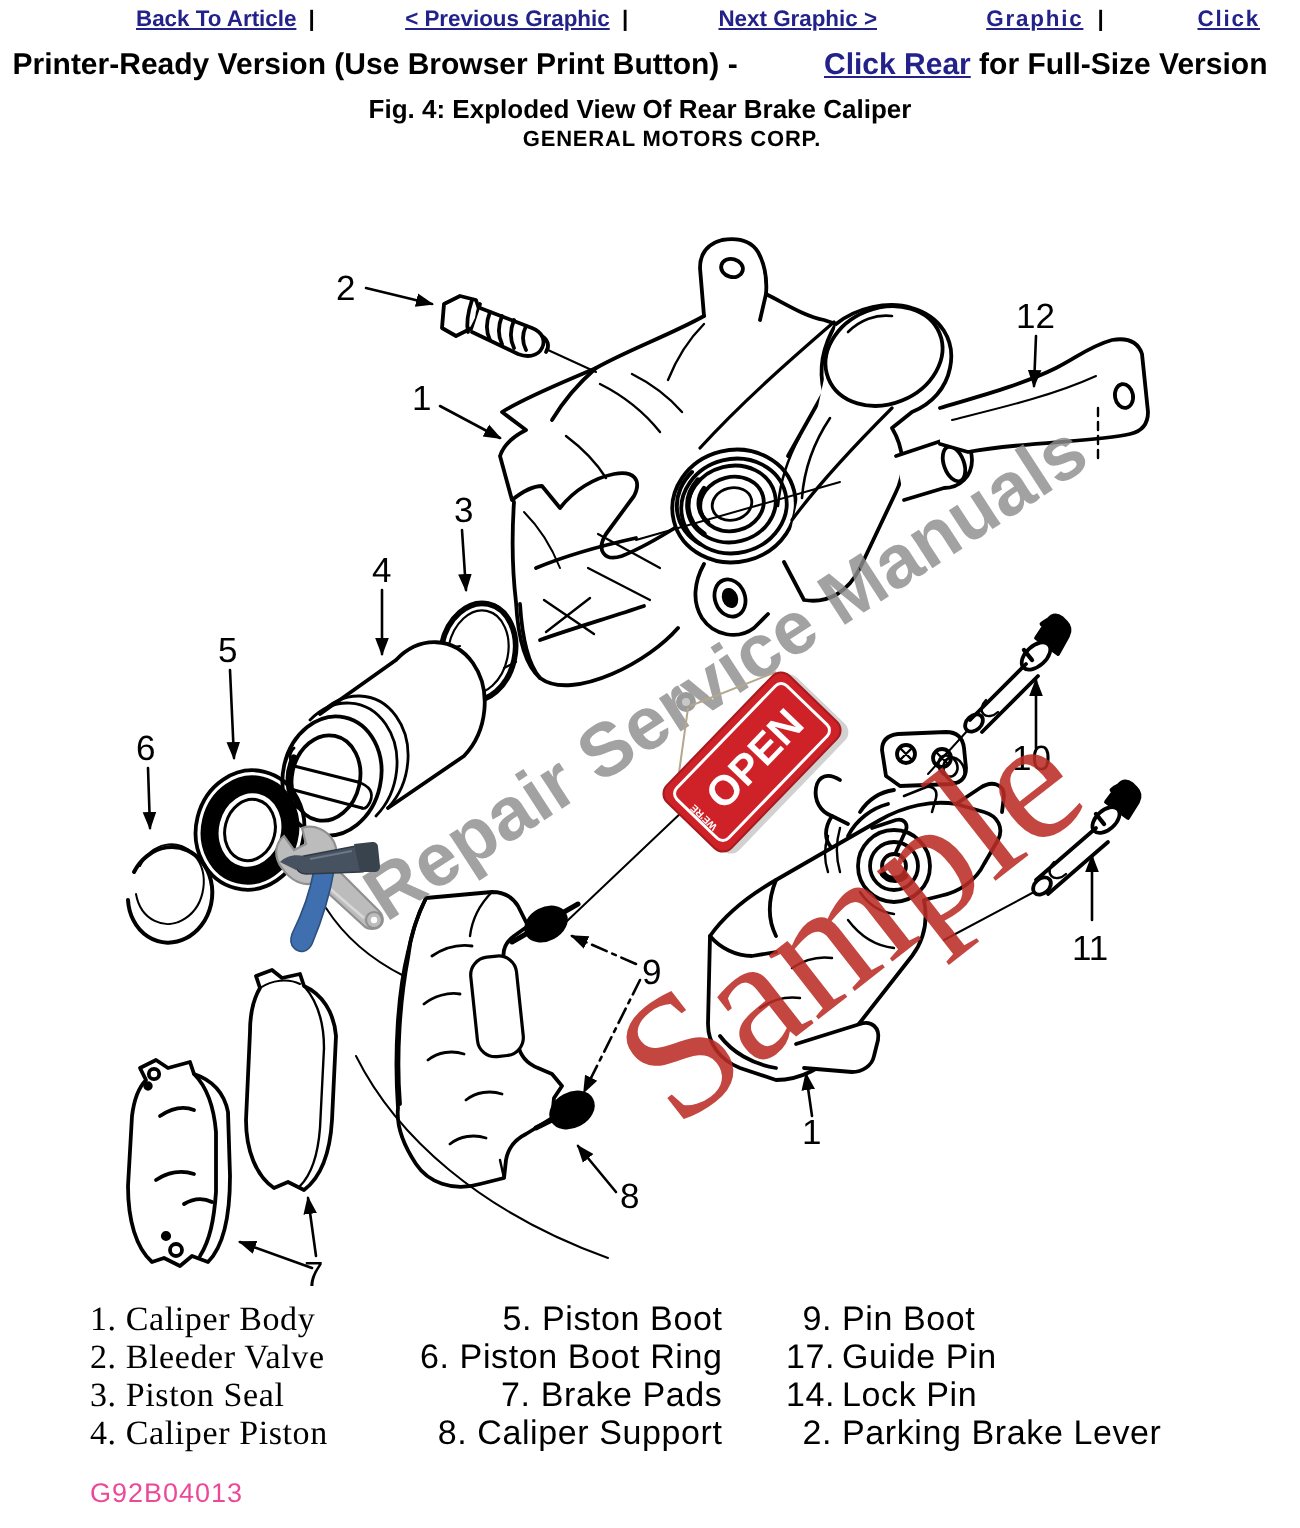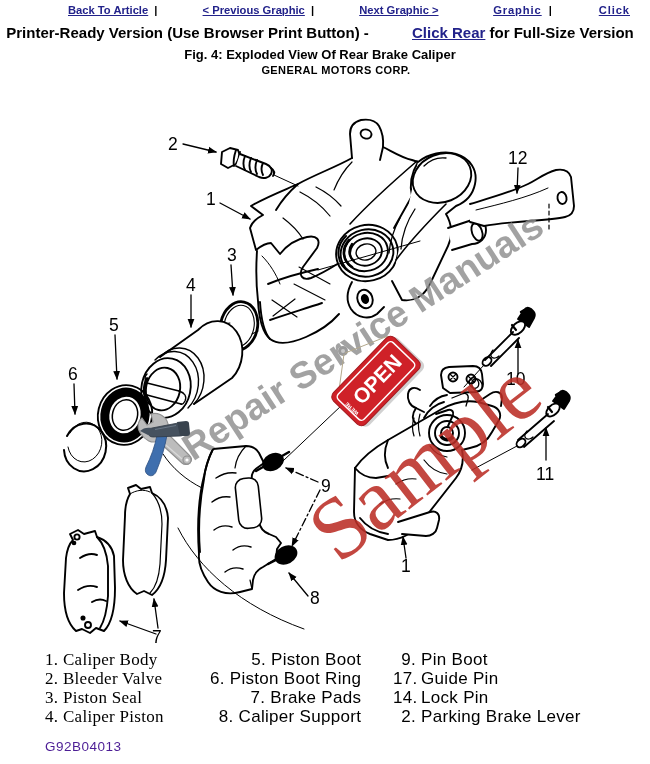--- a/index.html
+++ b/index.html
@@ -12,21 +12,21 @@
 #line2{position:absolute;top:24px;left:0;width:640px;text-align:center;font-size:15px;font-weight:bold;color:#000;}
 #line3{position:absolute;top:47px;left:0;width:640px;text-align:center;font-size:13px;font-weight:bold;color:#000;}
 #line4{position:absolute;top:64px;left:16px;width:640px;text-align:center;font-size:11px;font-weight:bold;color:#000;letter-spacing:0.4px;}
 #diag{position:absolute;top:88px;left:0;}
 #plist{position:absolute;top:650px;left:0;width:650px;font-size:17px;color:#000;letter-spacing:0.3px;}
 #plist .col{position:absolute;top:0;white-space:nowrap;line-height:19px;}
 #c1{left:45px;font-family:Liberation Serif, serif;}
 #c2{left:210px;text-align:right;}
 #c3{left:393px;}
 #c3 .n{display:inline-block;width:23px;text-align:right;}
-#gcode{position:absolute;top:739px;left:45px;font-size:13.5px;color:#4c1d95;letter-spacing:0.5px;}
+#gcode{position:absolute;top:739px;left:45px;font-size:13.5px;color:#ec4899;letter-spacing:0.5px;}
 </style>
 </head>
 <body>
 <div id="topbar">
   <span class="l"><span class="lnk">Back To Article</span><span class="sep"> | </span><span class="lnk">&lt; Previous Graphic</span><span class="sep"> | </span><span class="lnk">Next Graphic &gt;</span></span>
   <span class="r"><span class="lnk">Graphic</span><span class="sep"> | </span><span class="lnk">Click</span></span>
 </div>
 <div id="line2">Printer-Ready Version (Use Browser Print Button) - <span class="lnk">Click Rear</span> for Full-Size Version</div>
 <div id="line3">Fig. 4: Exploded View Of Rear Brake Caliper</div>
 <div id="line4">GENERAL MOTORS CORP.</div>

